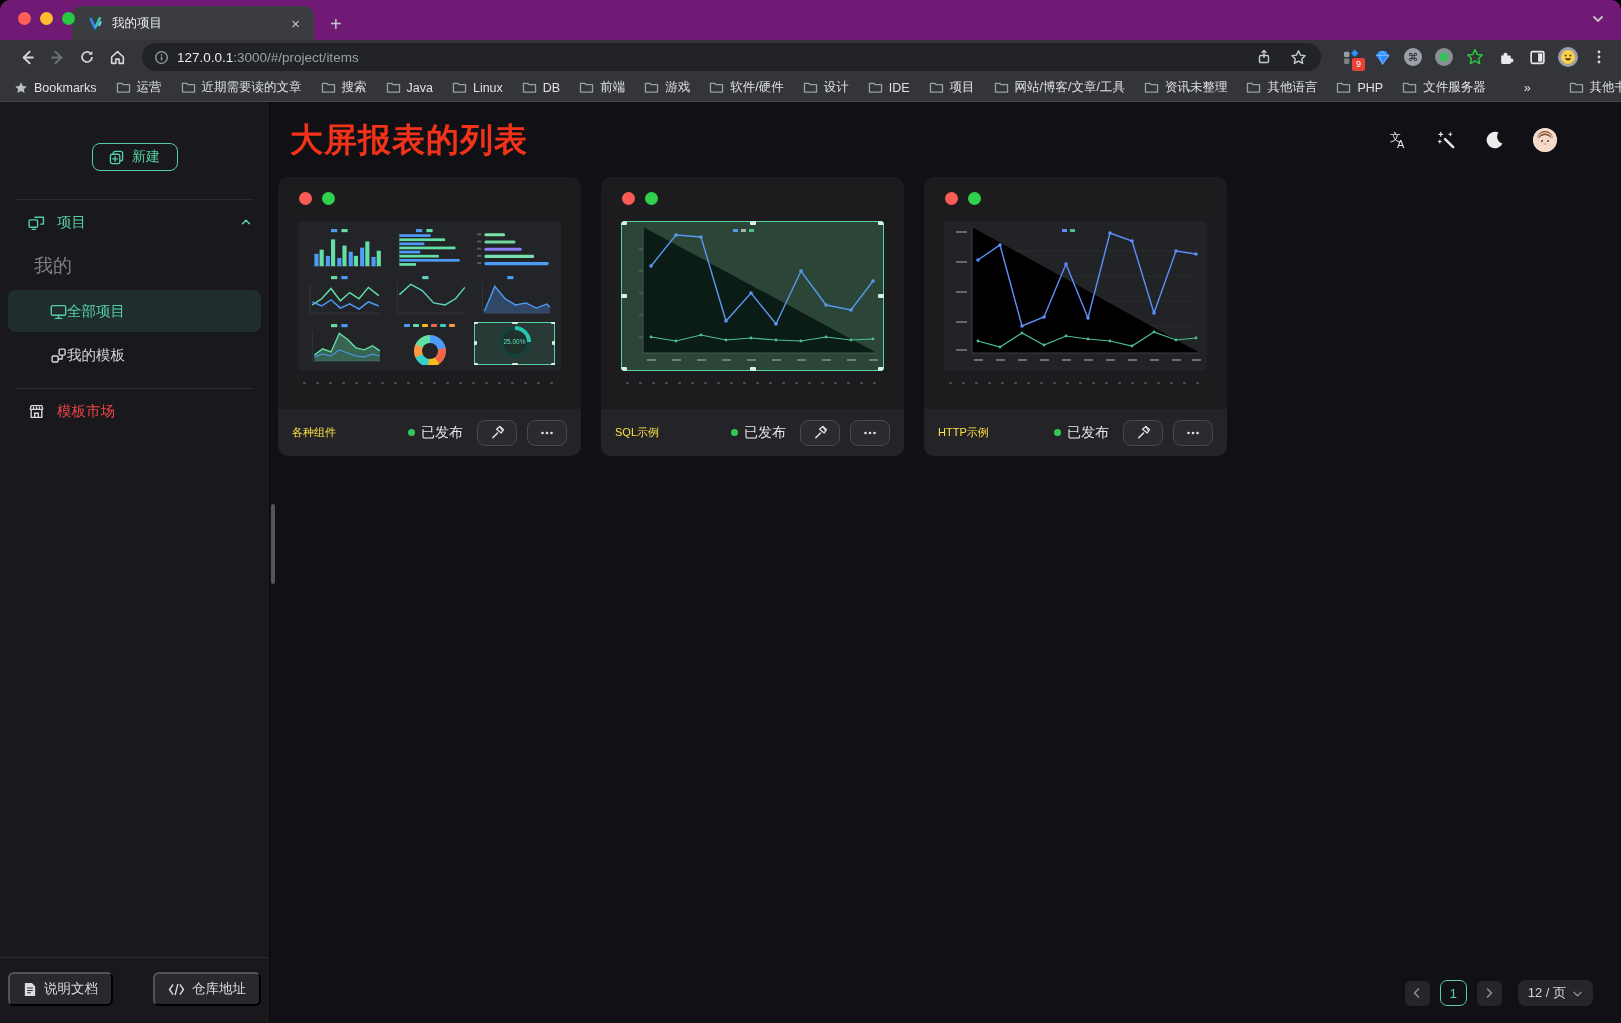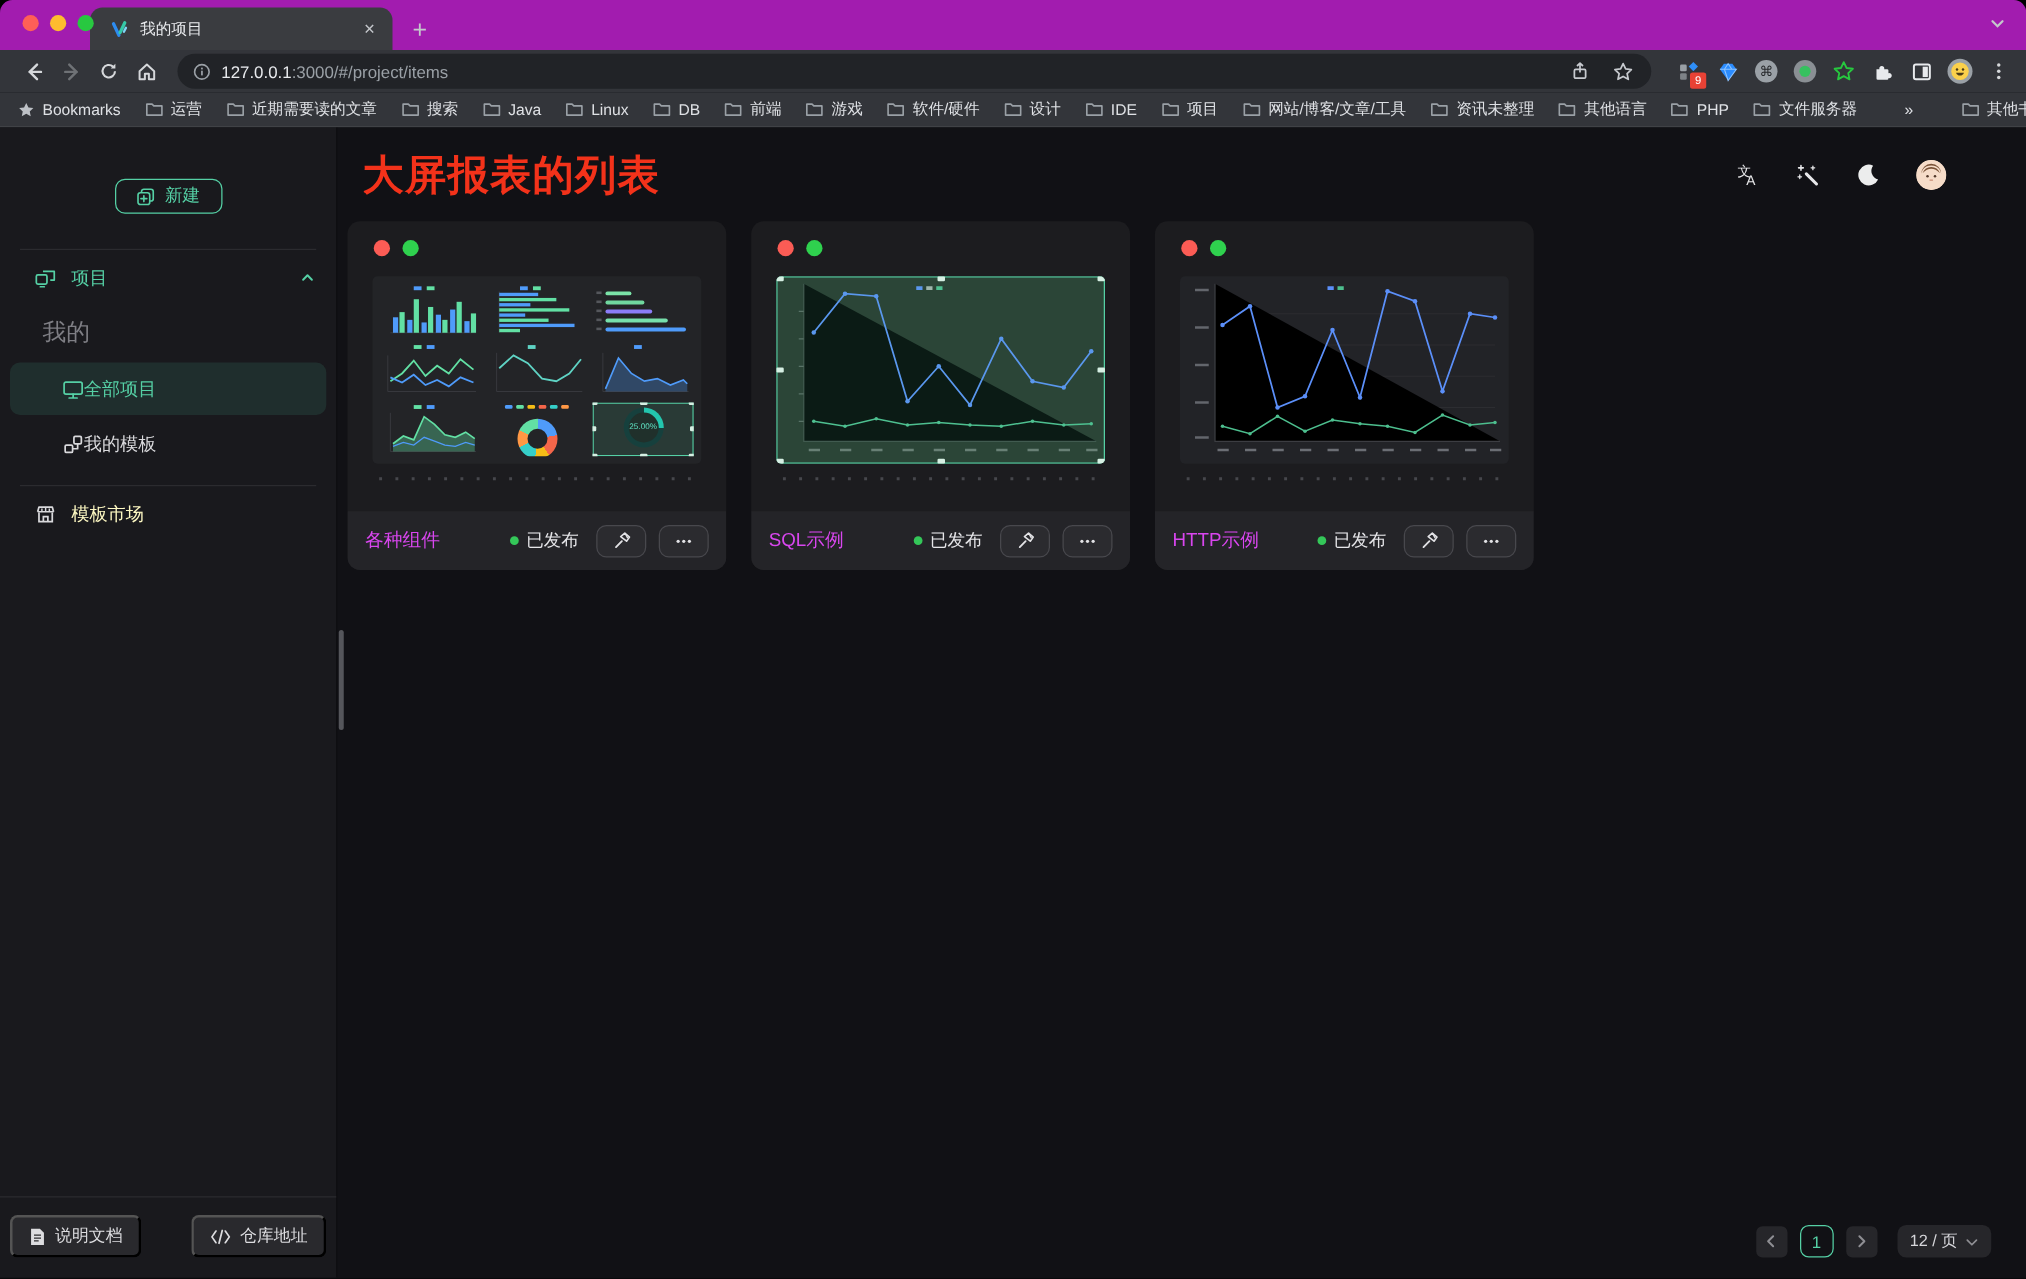--- a/index.html
+++ b/index.html
@@ -1,20 +1,20 @@
 <!DOCTYPE html>
 <html><head>
 <meta charset="utf-8">
 <style>
   * { margin:0; padding:0; box-sizing:border-box; }
   html,body { width:1621px; height:1023px; background:#000; font-family:"Liberation Sans","DejaVu Sans",sans-serif; }
   .window { width:1621px; height:1023px; border-radius:10px 10px 0 0; overflow:hidden; background:#111115; position:relative; }
 
   
-  .tabstrip { height:40px; background:#a21caf; display:flex; align-items:flex-end; position:relative; }
+  .tabstrip { height:40px; background:#701a75; display:flex; align-items:flex-end; position:relative; }
   .traffic { position:absolute; left:18px; top:12px; display:flex; gap:9px; }
   .traffic i { width:13px; height:13px; border-radius:50%; display:block; }
   .t-close{ background:#ff5f57; } .t-min{ background:#febc2e; } .t-zoom{ background:#28c840; }
   .tab { margin-left:72px; width:242px; height:34px; background:#3a3c40; border-radius:10px 10px 0 0; display:flex; align-items:center; padding:0 10px 0 16px; gap:9px; }
   .tab-title { color:#e8eaed; font-size:12.5px; flex:1; white-space:nowrap; overflow:hidden; }
   .tab-close { color:#c4c7cb; font-size:15px; line-height:1; cursor:default; padding:2px 4px; border-radius:4px; }
   .newtab { color:#c4c7cb; font-size:20px; margin:0 0 6px 16px; line-height:1; }
   .tab-chevron { position:absolute; right:16px; top:12px; color:#c4c7cb; }
 
   
@@ -33,21 +33,21 @@
   .bookmarks { height:28px; background:#33353a; border-bottom:1px solid #46474b; display:flex; align-items:center; padding:0 14px; gap:19px; font-size:12.5px; color:#dfe1e5; white-space:nowrap; overflow:hidden; }
   .bm { display:flex; align-items:center; gap:6px; }
   .bm-spacer { flex:1; }
   .bm-sep { width:1px; height:16px; background:#5f6368; }
 
   
   .app { display:flex; height:calc(1023px - 103px); background:#111115; }
   aside { width:270px; background:#19191d; border-right:1px solid #0b0b0e; position:relative; padding-top:41px; flex:none; }
   .btn-new { display:flex; align-items:center; justify-content:center; gap:8px; width:86px; height:28px; margin:0 auto; border:1px solid #55d0a5; border-radius:8px; color:#55d0a5; font-size:14px; background:transparent; }
   .side-div { height:1px; background:#2b2b2f; margin:28px 16px 0; }
-  .nav-row { display:flex; align-items:center; gap:12px; height:44px; padding:0 16px 0 28px; font-size:14.5px; color:#fef9c3; }
+  .nav-row { display:flex; align-items:center; gap:12px; height:44px; padding:0 16px 0 28px; font-size:14.5px; color:#ef4444; }
   .nav-row.green { color:#55d0a5; }
   .nav-row .chev { margin-left:auto; }
   .nav-group { height:44px; display:flex; align-items:center; padding-left:34px; color:#7e7e84; font-size:19px; }
   .nav-sub { display:flex; align-items:center; gap:0; height:42px; margin:2px 8px; border-radius:8px; padding-left:42px; font-size:14.5px; color:#d9d9dc; }
   .nav-sub.active { background:rgba(85,208,165,0.12); color:#55d0a5; }
   .side-foot { position:absolute; left:0; right:0; bottom:0; border-top:1px solid #2b2b2f; padding:14px 8px 16px; display:flex; justify-content:space-between; }
   .foot-btn { display:flex; align-items:center; gap:7px; height:34px; padding:0 13px; background:#29292d; border-radius:6px; color:#dcdcdf; font-size:13.5px; }
 
   main { flex:1; position:relative; background:#111115; }
   .v-scroll { position:absolute; left:1px; top:402px; width:4px; height:80px; background:#55565b; border-radius:2px; }
@@ -63,21 +63,21 @@
   .card-dots { position:absolute; top:15px; left:21px; display:flex; gap:10px; }
   .card-dots i { width:13px; height:13px; border-radius:50%; }
   .cd-red { background:#fb5c55; } .cd-green { background:#2fd14e; }
   .preview { position:absolute; top:44px; left:20px; width:263px; height:150px; border-radius:4px; overflow:hidden; }
   .preview.p1 { background:#232427; padding:6px; display:grid; grid-template-columns:repeat(3,1fr); grid-template-rows:repeat(3,1fr); gap:4px; }
   .preview.p2 { background:#253128; }
   .preview.p3 { background:#222327; }
   .dotrow { position:absolute; top:204px; left:20px; width:263px; height:4px;
             background-image:radial-gradient(circle,#46474c 1.2px,transparent 1.4px); background-size:13px 4px; background-position:0 50%; }
   .card-footer { position:absolute; bottom:0; left:0; right:0; height:47px; background:#242428; display:flex; align-items:center; padding:0 14px; gap:10px; }
-  .card-name { flex:1; color:#d946ef; font-size:15px; }
+  .card-name { flex:1; color:#fde047; font-size:11px; }
   .status { display:flex; align-items:center; gap:6px; color:#e6e6e9; font-size:14px; margin-right:4px; }
   .status i { width:7px; height:7px; border-radius:50%; background:#34c759; }
   .mini-btn { width:40px; height:26px; border:1px solid #48484d; background:#2b2b2f; border-radius:8px; display:flex; align-items:center; justify-content:center; }
 
   .cell { position:relative; overflow:hidden; }
   .donut { width:32px; height:32px; border-radius:50%; margin:8px auto 0;
            background:conic-gradient(#4f9bfa 0 22%,#f4664a 22% 40%,#f6bd16 40% 52%,#36cfc9 52% 68%,#ff9845 68% 82%,#62e0a4 82% 100%); position:relative; }
   .donut::after { content:""; position:absolute; inset:8px; border-radius:50%; background:#232427; }
   .dlegend { display:flex; gap:3px; justify-content:center; padding-top:2px; }
   .dlegend i { width:6px; height:3px; border-radius:1px; display:block; }

